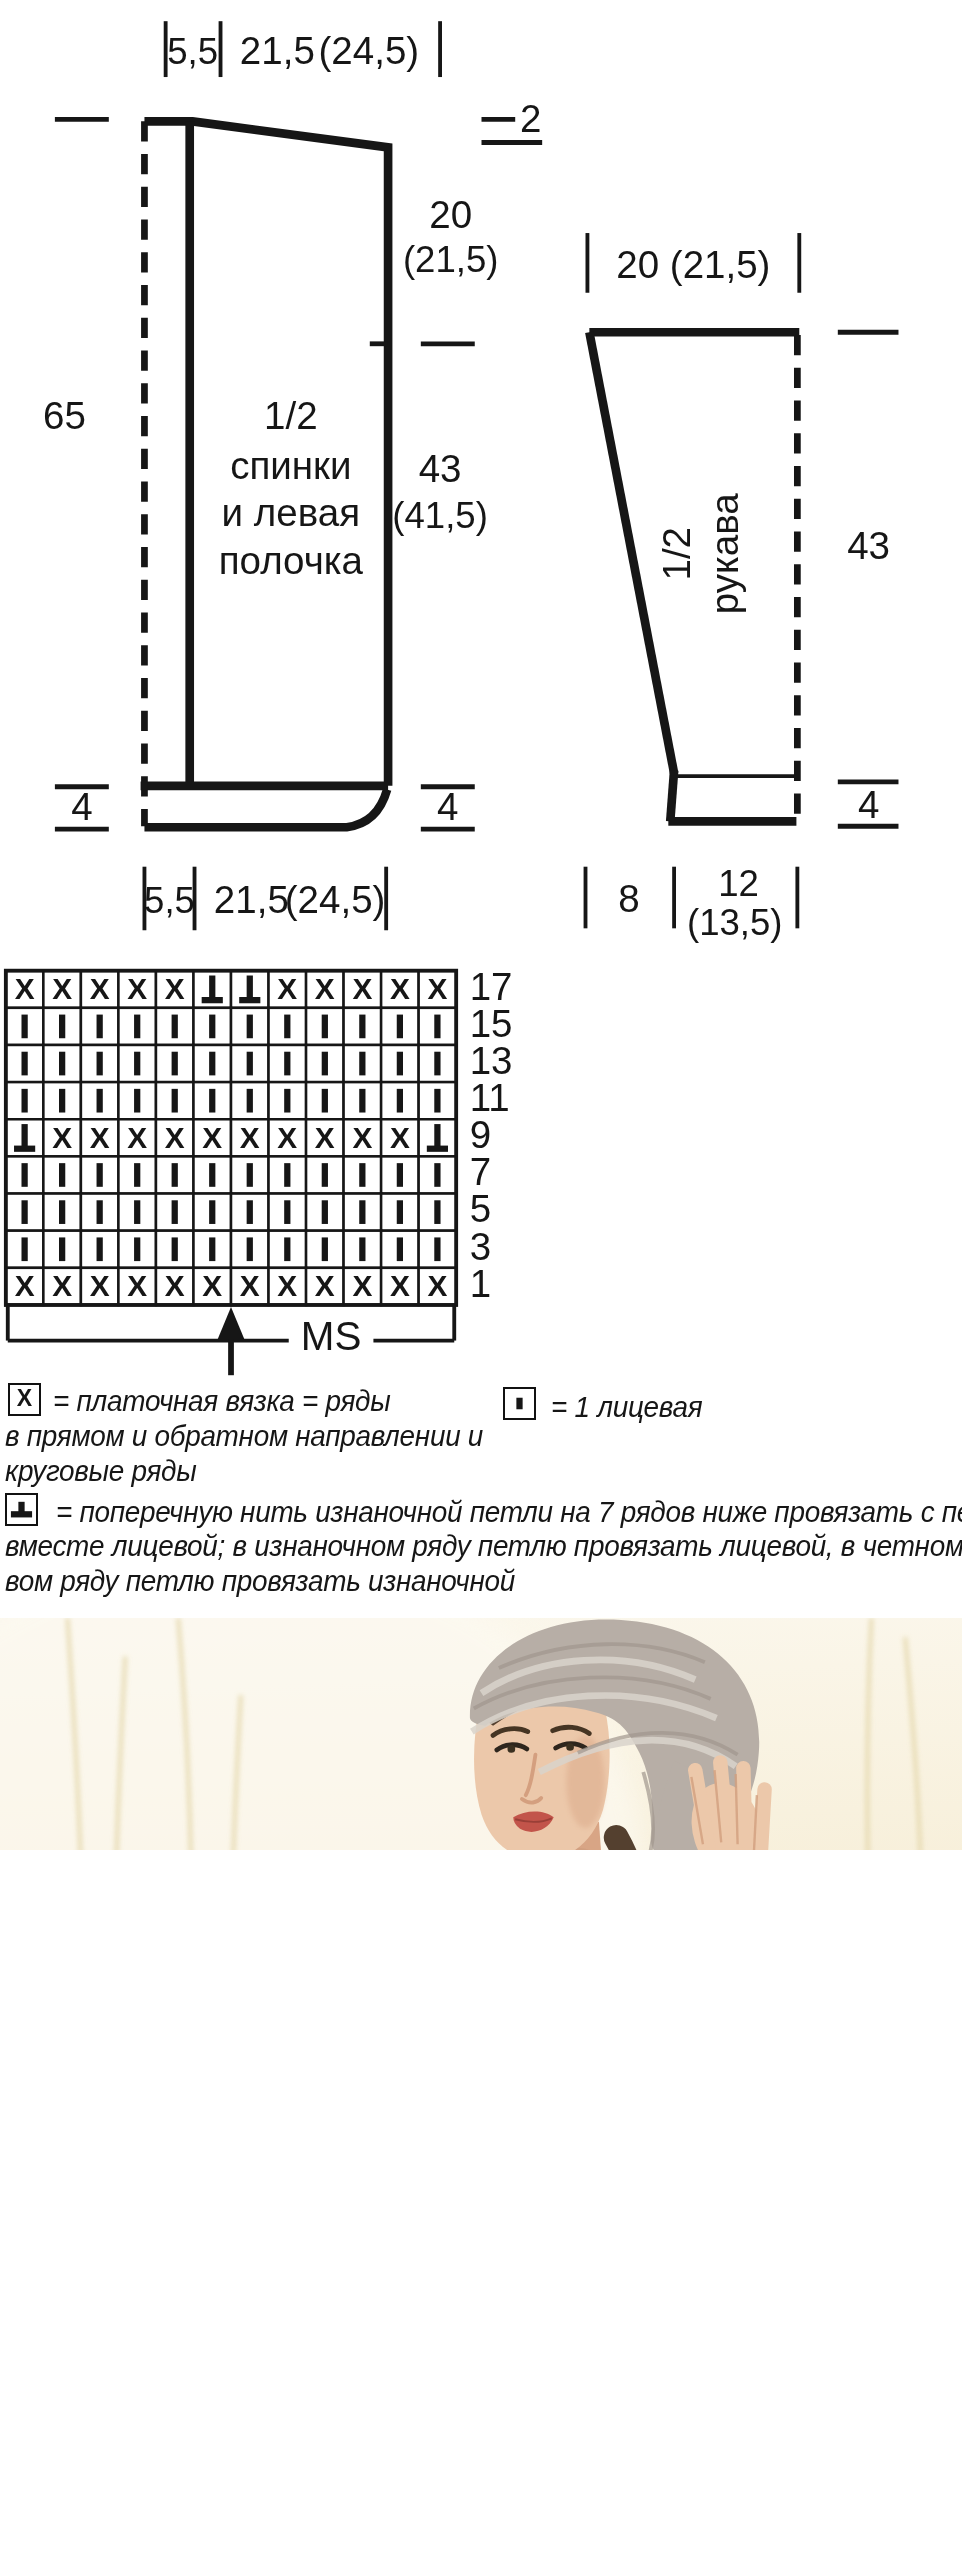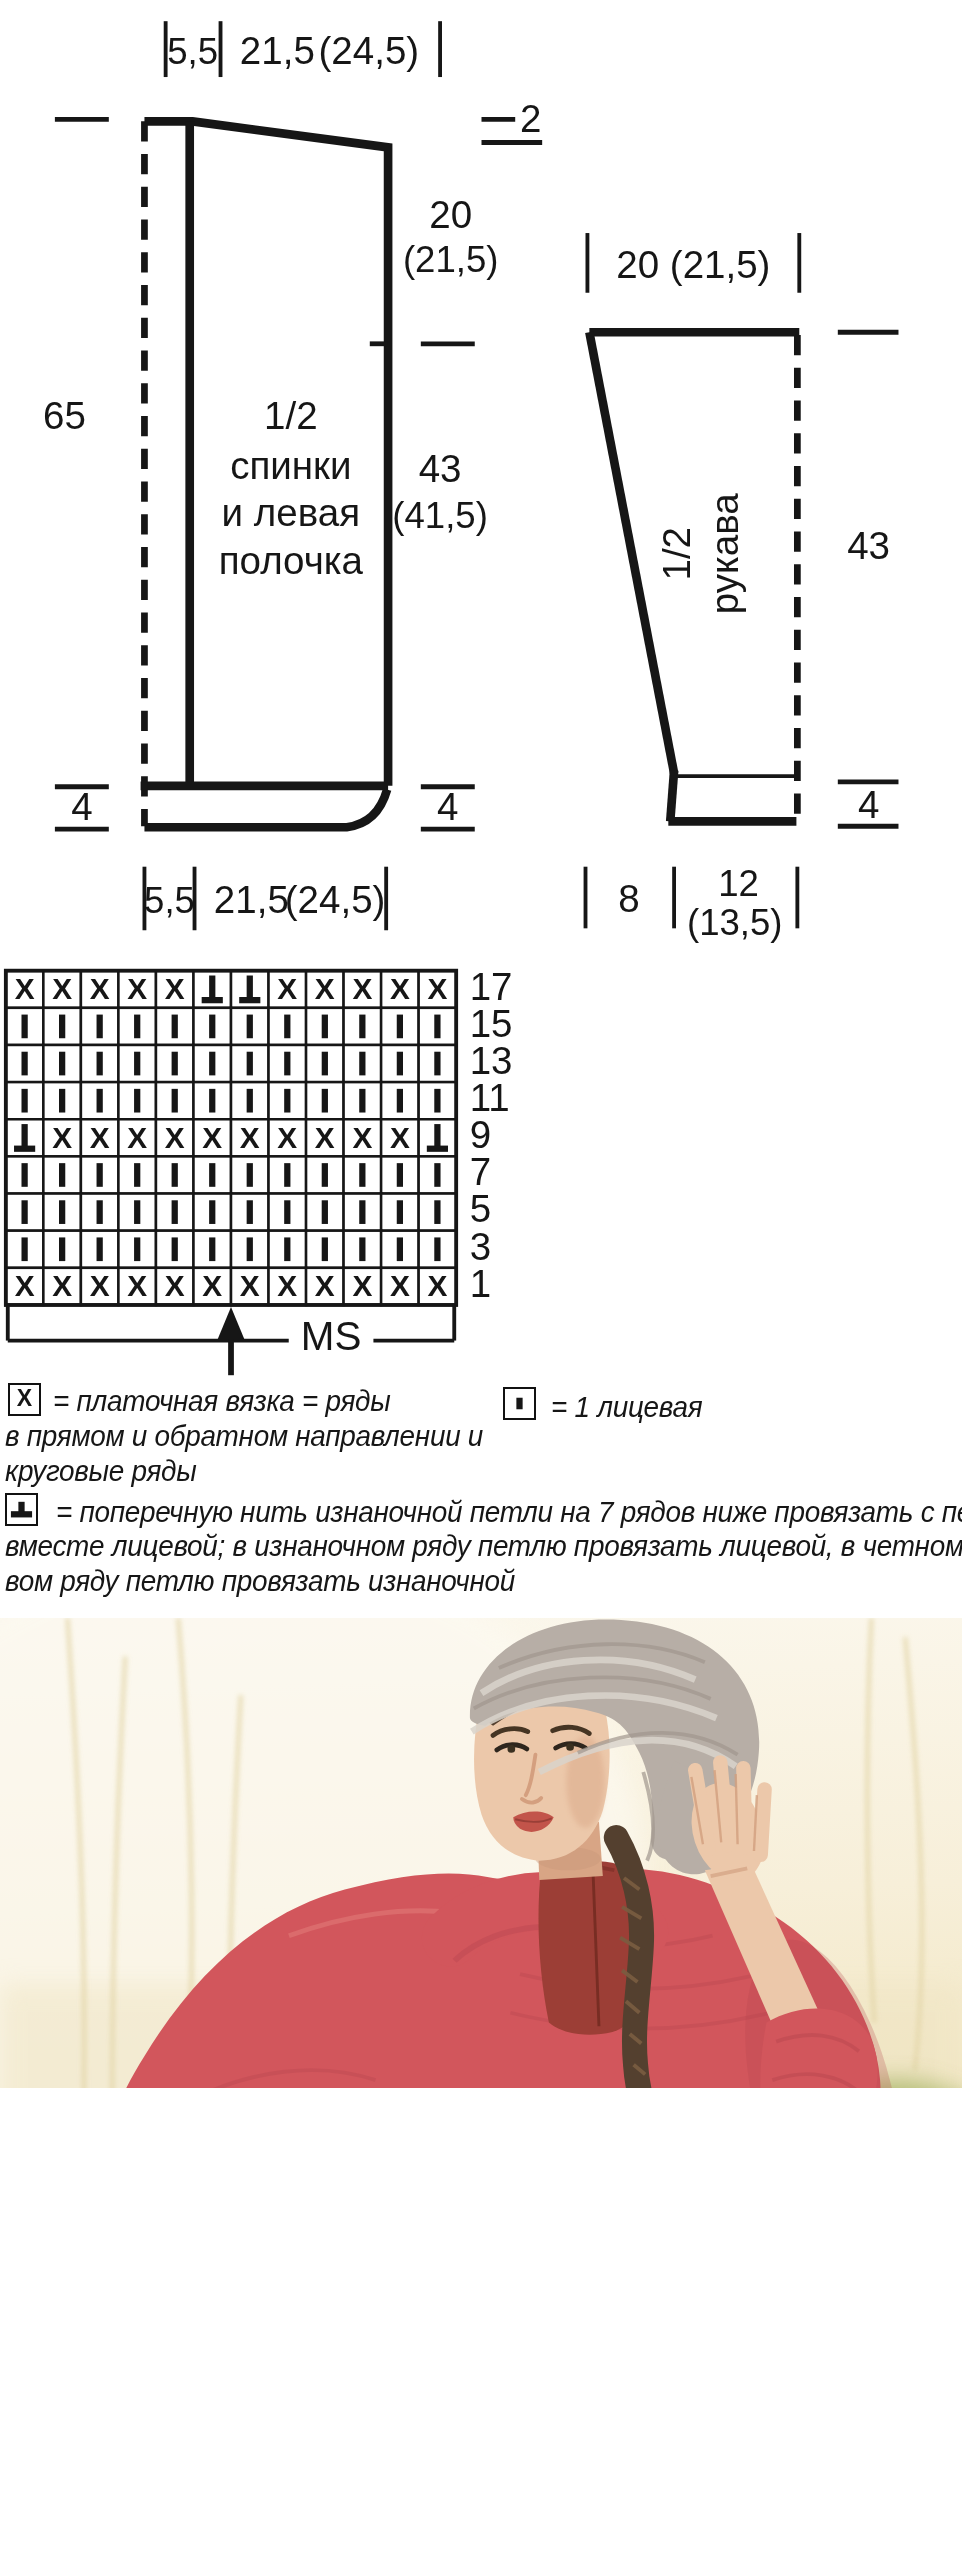--- a/index.html
+++ b/index.html
@@ -1,16 +1,16 @@
 <!DOCTYPE html>
 <html style="--sweater: #d2565c; --sweater-dark: #b4434d; --sweater-light: #e4807d; --hat: #b7aea6; --hat-light: #dad4cc; --skin: #ecc8aa; --skin-shadow: #d8a585; --hair: #54402f; --blouse: #9c3e36; --lips: #c2544a; --pants: #e8e4d9; --pants-light: #f5f2ea; --grass: #a3b364; --log: #756c5f; --log-dark: #453f35;"><head>
 <meta charset="utf-8">
 <style>
   html,body{margin:0;padding:0;background:#fff;}
-  #page{position:relative;width:963px;height:2088px;background:#fff;overflow:hidden;
+  #page{position:relative;width:963px;height:1850px;background:#fff;overflow:hidden;
         font-family:"Liberation Sans",sans-serif;color:#161616;}
   #page svg{position:absolute;}
   #schematic-svg{left:0;top:0;}
   #chart-svg{left:0;top:963px;}
   .photo{position:absolute;left:0;top:1618px;width:963px;height:958px;
          background:linear-gradient(178deg,#fbf7ec 0%,#f7efd9 30%,#f2e7c4 52%,#ebdfae 70%,#ddd49e 88%,#d3cd96 100%);}
   #photo-svg{left:0;top:0;}
   .leg-text{position:absolute;font-style:italic;font-size:30px;line-height:34px;color:#161616;
             white-space:nowrap;transform:scaleX(.93);transform-origin:0 0;letter-spacing:-0.3px;}
   .sym-box{position:absolute;width:33px;height:33px;border:2.9px solid #111;background:#fff;

